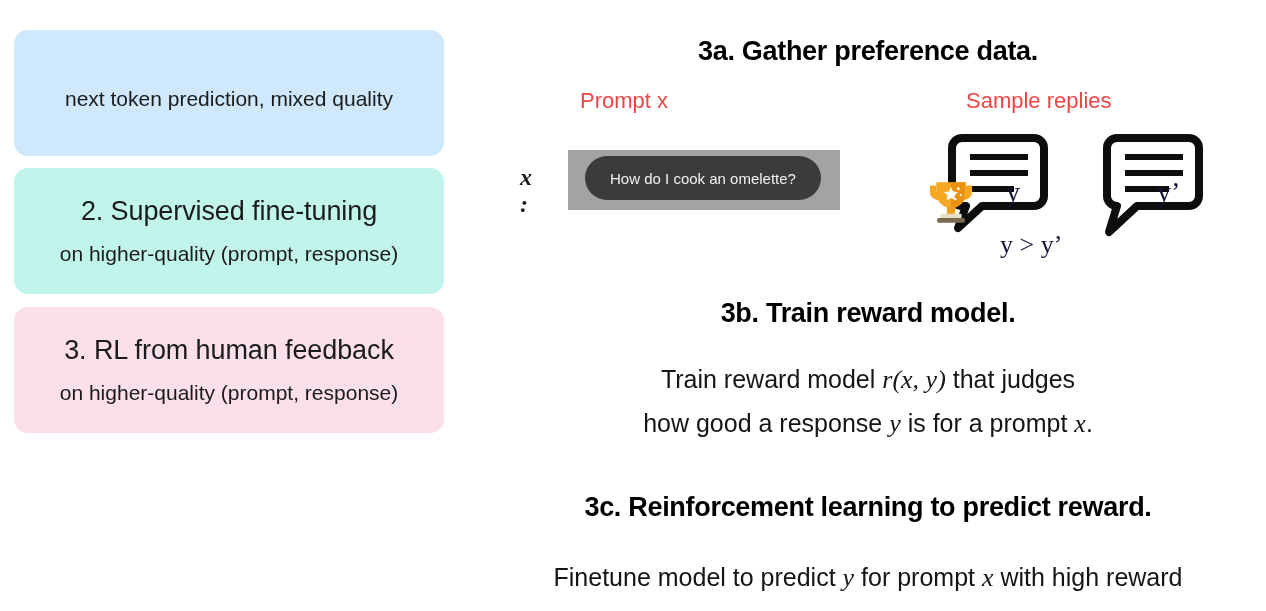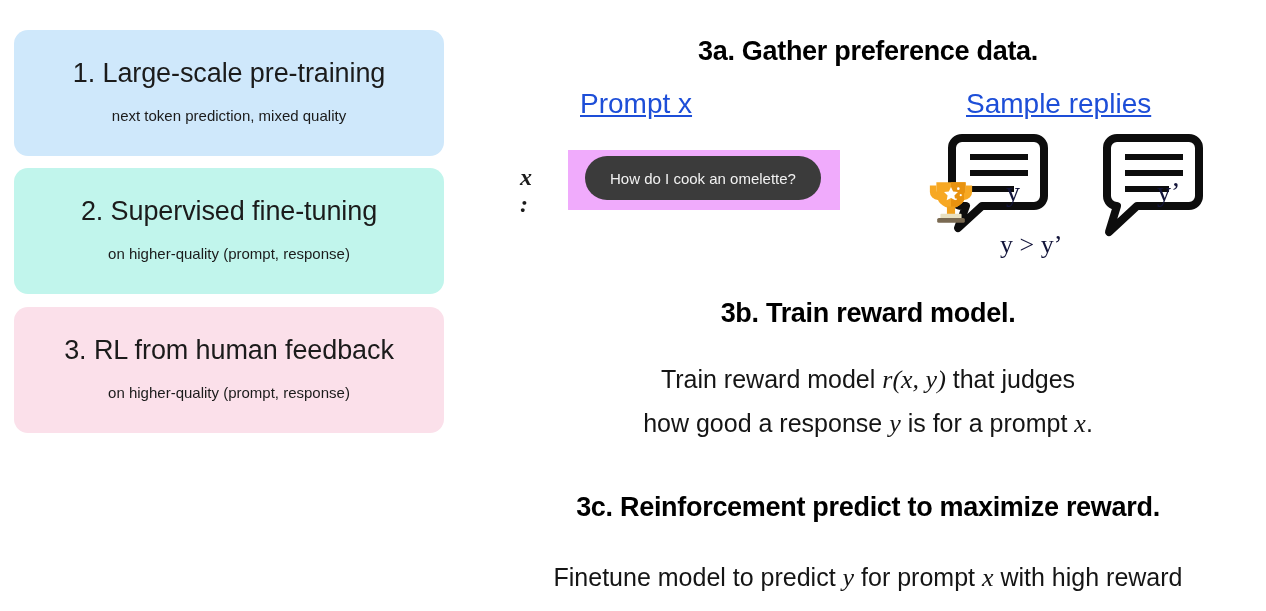--- a/index.html
+++ b/index.html
@@ -34,21 +34,21 @@
   #stage-3 { top: 307px; height: 126px; background: #fbe0ea; border-radius: 14px; }
 
   .stage-title {
     font-size: 27px;
     line-height: 34px;
     color: #1b1b1b;
     letter-spacing: -0.1px;
     white-space: nowrap;
   }
   .stage-sub {
-    font-size: 15px;
+    font-size: 21px;
     line-height: 28px;
     color: #1b1b1b;
     margin-top: 12px;
     white-space: nowrap;
   }
 
   
   .right-pane {
     position: absolute;
     left: 470px;
@@ -65,24 +65,23 @@
     letter-spacing: -0.3px;
     white-space: nowrap;
     text-align: center;
   }
   #heading-3a { top: 36px;  left: 0; width: 796px; }
   #heading-3b { top: 298px; left: 0; width: 796px; }
   #heading-3c { top: 492px; left: 0; width: 796px; }
 
   .col-label {
     position: absolute;
-    font-size: 28px;
-    color: #1d4ed8;
-    white-space: nowrap;
-    text-decoration: underline;
+    font-size: 22px;
+    color: #ef4444;
+    white-space: nowrap;
   }
   #label-prompt  { top: 88px; left: 110px; }
   #label-replies { top: 88px; left: 496px; }
 
   
   #prompt-row {
     position: absolute;
     top: 150px;
     left: 50px;
     height: 60px;
@@ -97,21 +96,21 @@
     font-size: 24px;
     color: #1b1b1b;
     letter-spacing: 2px;
   }
   #prompt-window {
     position: absolute;
     left: 48px;
     top: 0;
     width: 272px;
     height: 60px;
-    background: #f0abfc;
+    background: #a3a3a3;
   }
   #prompt-bubble {
     position: absolute;
     left: 17px;
     top: 6px;
     width: 236px;
     height: 44px;
     background: #3b3b3b;
     border-radius: 22px;
     display: flex;
@@ -178,21 +177,20 @@
   .mv {
     font-family: "Liberation Serif", serif;
     font-style: italic;
     font-size: 26px;
   }
 </style>
 </head>
 <body>
 
 <div class="stage-box" id="stage-1">
-  <div class="stage-title">1. Large-scale pre-training</div>
   <div class="stage-sub">next token prediction, mixed quality</div>
 </div>
 
 <div class="stage-box" id="stage-2">
   <div class="stage-title">2. Supervised fine-tuning</div>
   <div class="stage-sub">on higher-quality (prompt, response)</div>
 </div>
 
 <div class="stage-box" id="stage-3">
   <div class="stage-title">3. RL from human feedback</div>
@@ -253,19 +251,19 @@
   <div class="section-heading" id="heading-3b">3b. Train reward model.</div>
 
   <div class="body-line" id="body-3b-2">
     <span>how good a response </span><span class="mv">y</span><span> is for a prompt </span><span class="mv">x</span><span>.</span>
   </div>
 
   <div class="body-line" id="body-3b-1">
     <span>Train reward model </span><span class="mv">r</span><span class="mv">(</span><span class="mv">x</span><span class="mv">, </span><span class="mv">y</span><span class="mv">)</span><span> that judges</span>
   </div>
 
-  <div class="section-heading" id="heading-3c">3c. Reinforcement predict to maximize reward.</div>
+  <div class="section-heading" id="heading-3c">3c. Reinforcement learning to predict reward.</div>
 
   <div class="body-line" id="body-3c-1">
     <span>Finetune model to predict </span><span class="mv">y</span><span> for prompt </span><span class="mv">x</span><span> with high reward</span>
   </div>
 
 </div>
 
 </body></html>

